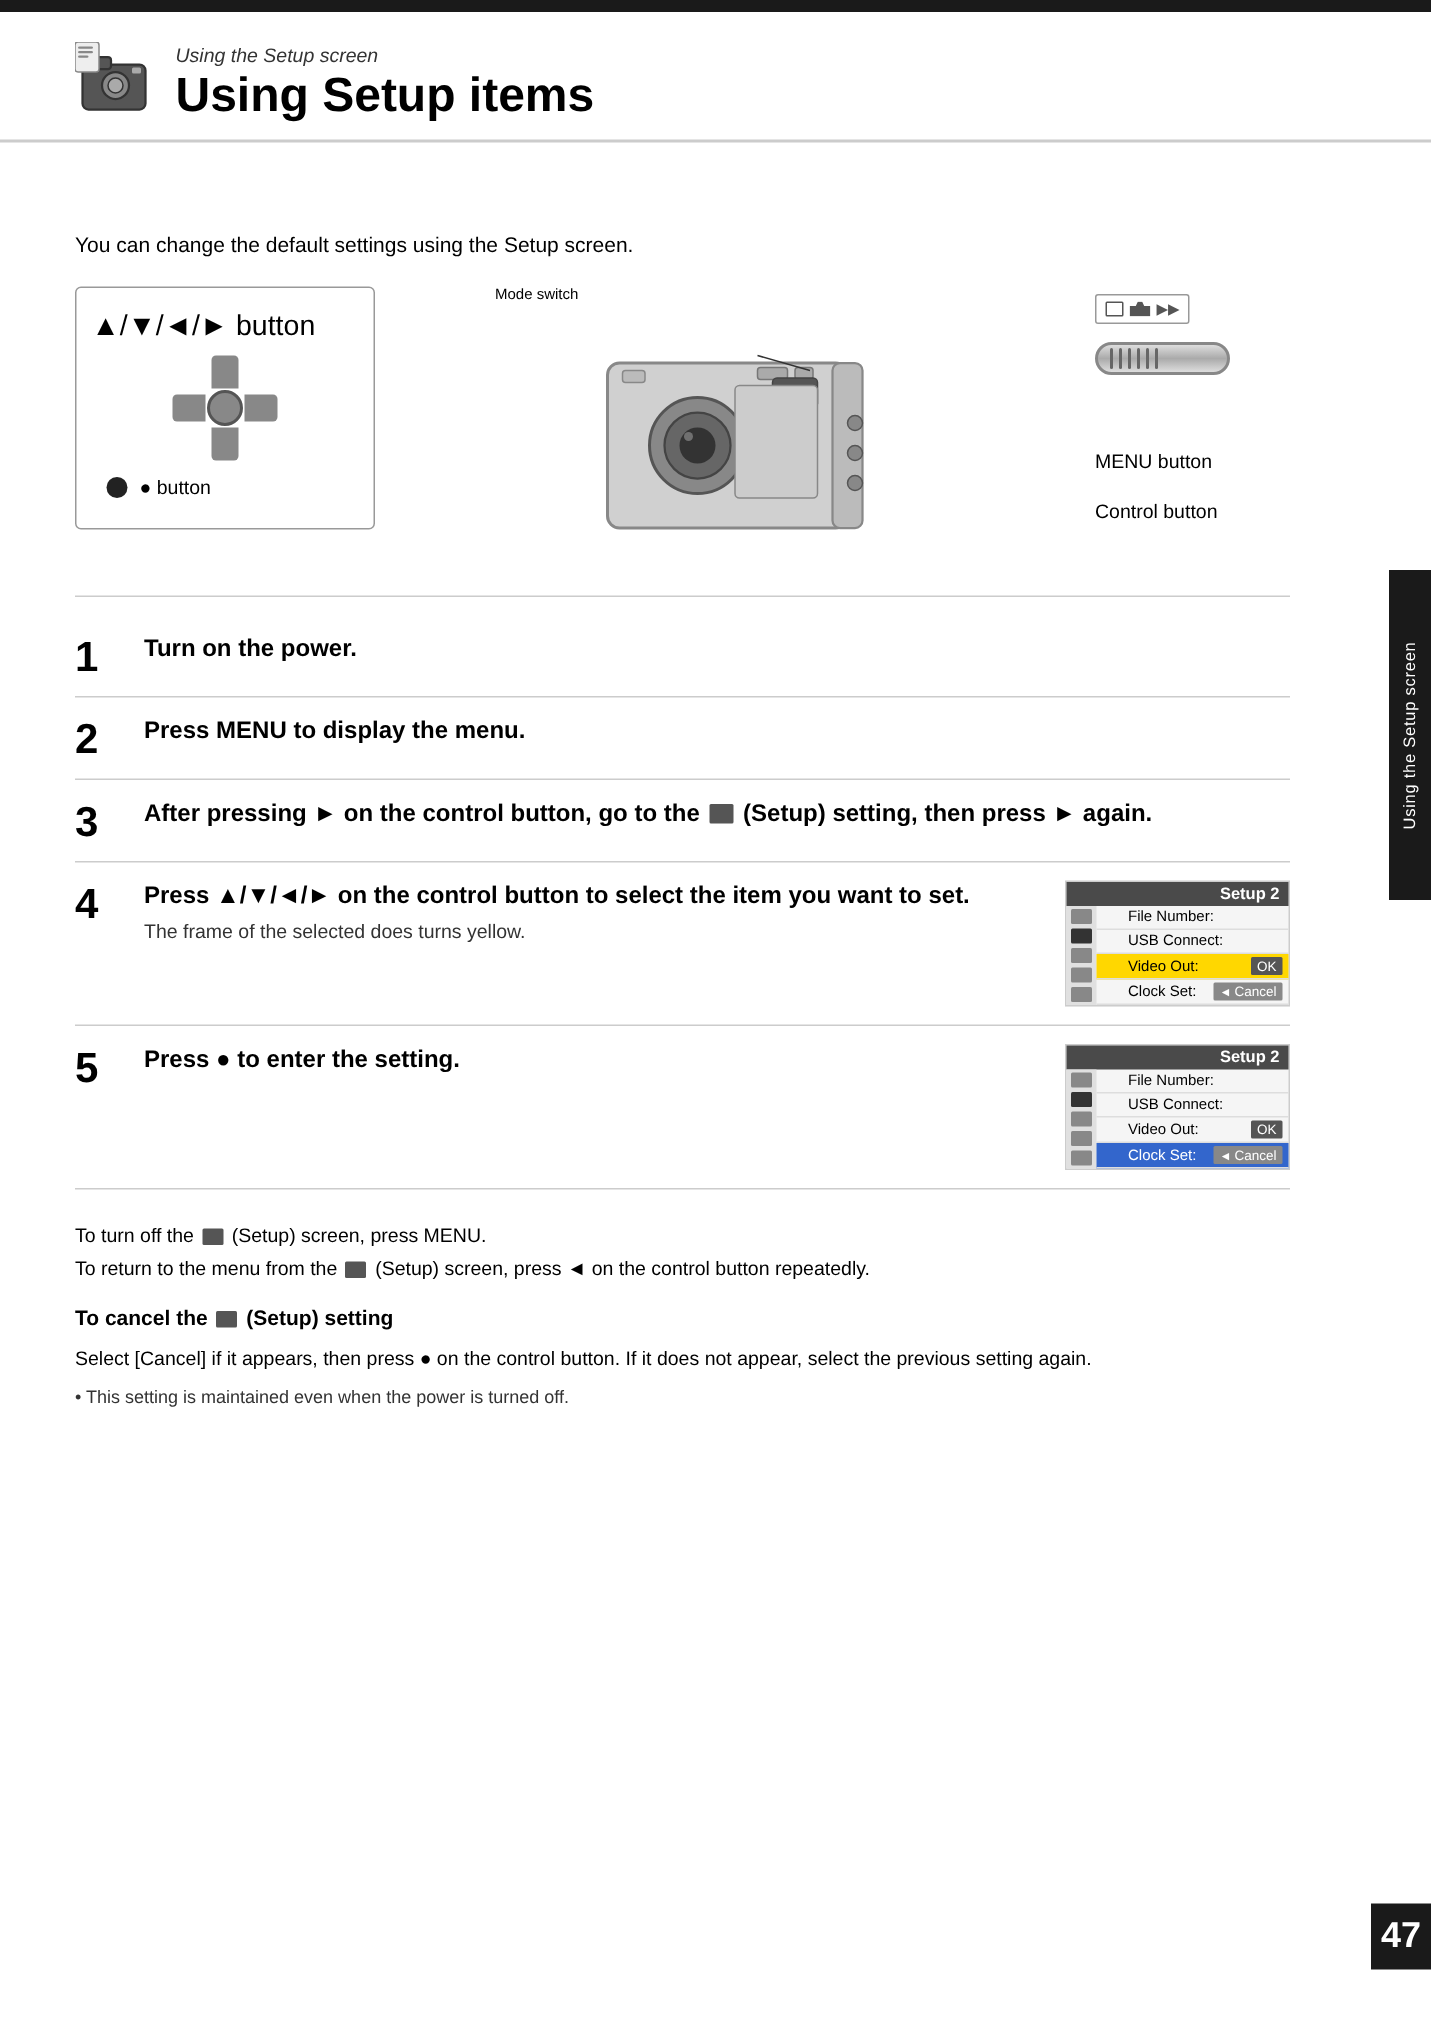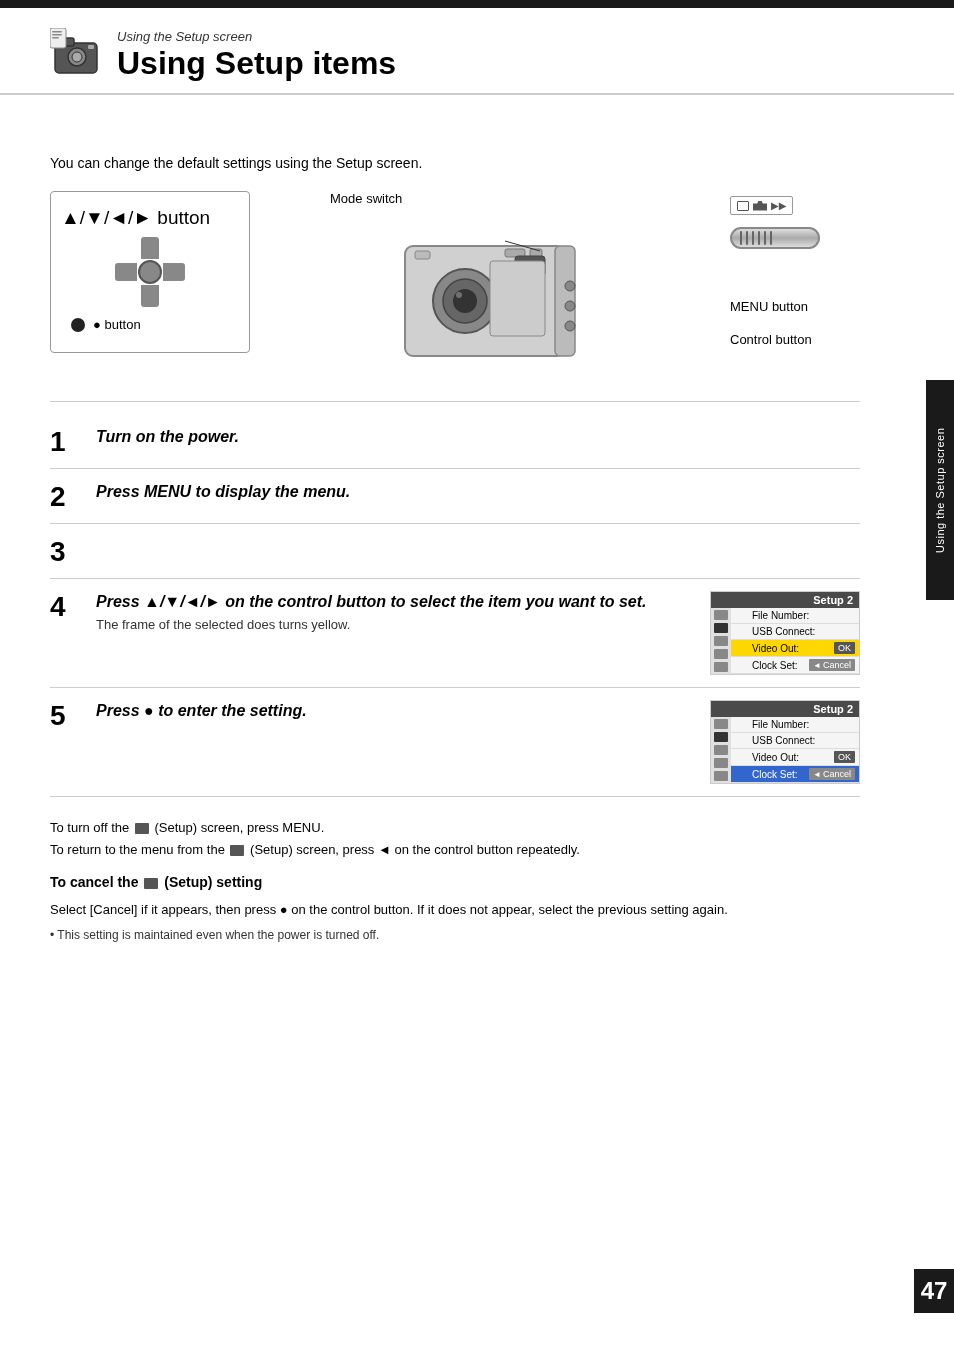--- a/index.html
+++ b/index.html
@@ -164,21 +164,21 @@
     }
 
     .diagram-center {
       flex: 1;
       display: flex;
       flex-direction: column;
       align-items: center;
       position: relative;
     }
     .mode-switch-label {
-      font-size: 13px;
+      font-size: 10px;
       margin-bottom: 5px;
       align-self: flex-start;
       margin-left: 60px;
     }
 
     .diagram-right {
       width: 130px;
       flex-shrink: 0;
       display: flex;
       flex-direction: column;
@@ -220,21 +220,20 @@
       margin-top: 2px;
     }
     .step-content {
       flex: 1;
     }
     .step-title {
       font-size: 16px;
       font-weight: bold;
       line-height: 1.4;
       margin-bottom: 4px;
-      font-style: italic;
     }
     .step-desc {
       font-size: 13px;
       color: #333;
     }
     .step-with-image {
       display: flex;
       gap: 20px;
       align-items: flex-start;
     }
@@ -480,20 +479,27 @@
 
   <div class="step">
     <div class="step-number">2</div>
     <div class="step-content">
       <div class="step-title step-bold">Press MENU to display the menu.</div>
     </div>
   </div>
 
   <div class="step">
     <div class="step-number">3</div>
+    <div class="step-content">
+      <div class="step-title step-bold">
+        After pressing <span style="font-weight:bold;">►</span> on the control button, go to the
+        <span style="display:inline-block;width:16px;height:13px;background:#555;vertical-align:middle;border-radius:1px;margin:0 2px;"></span>
+        (Setup) setting, then press <span style="font-weight:bold;">►</span> again.
+      </div>
+    </div>
   </div>
 
   <div class="step" style="border-bottom:1px solid #ccc;">
     <div class="step-number">4</div>
     <div class="step-content">
       <div class="step-with-image">
         <div class="step-text-part">
           <div class="step-title step-bold">
             Press <span style="font-weight:bold;">▲/▼/◄/►</span> on the control button to select the item you want to set.
           </div>

